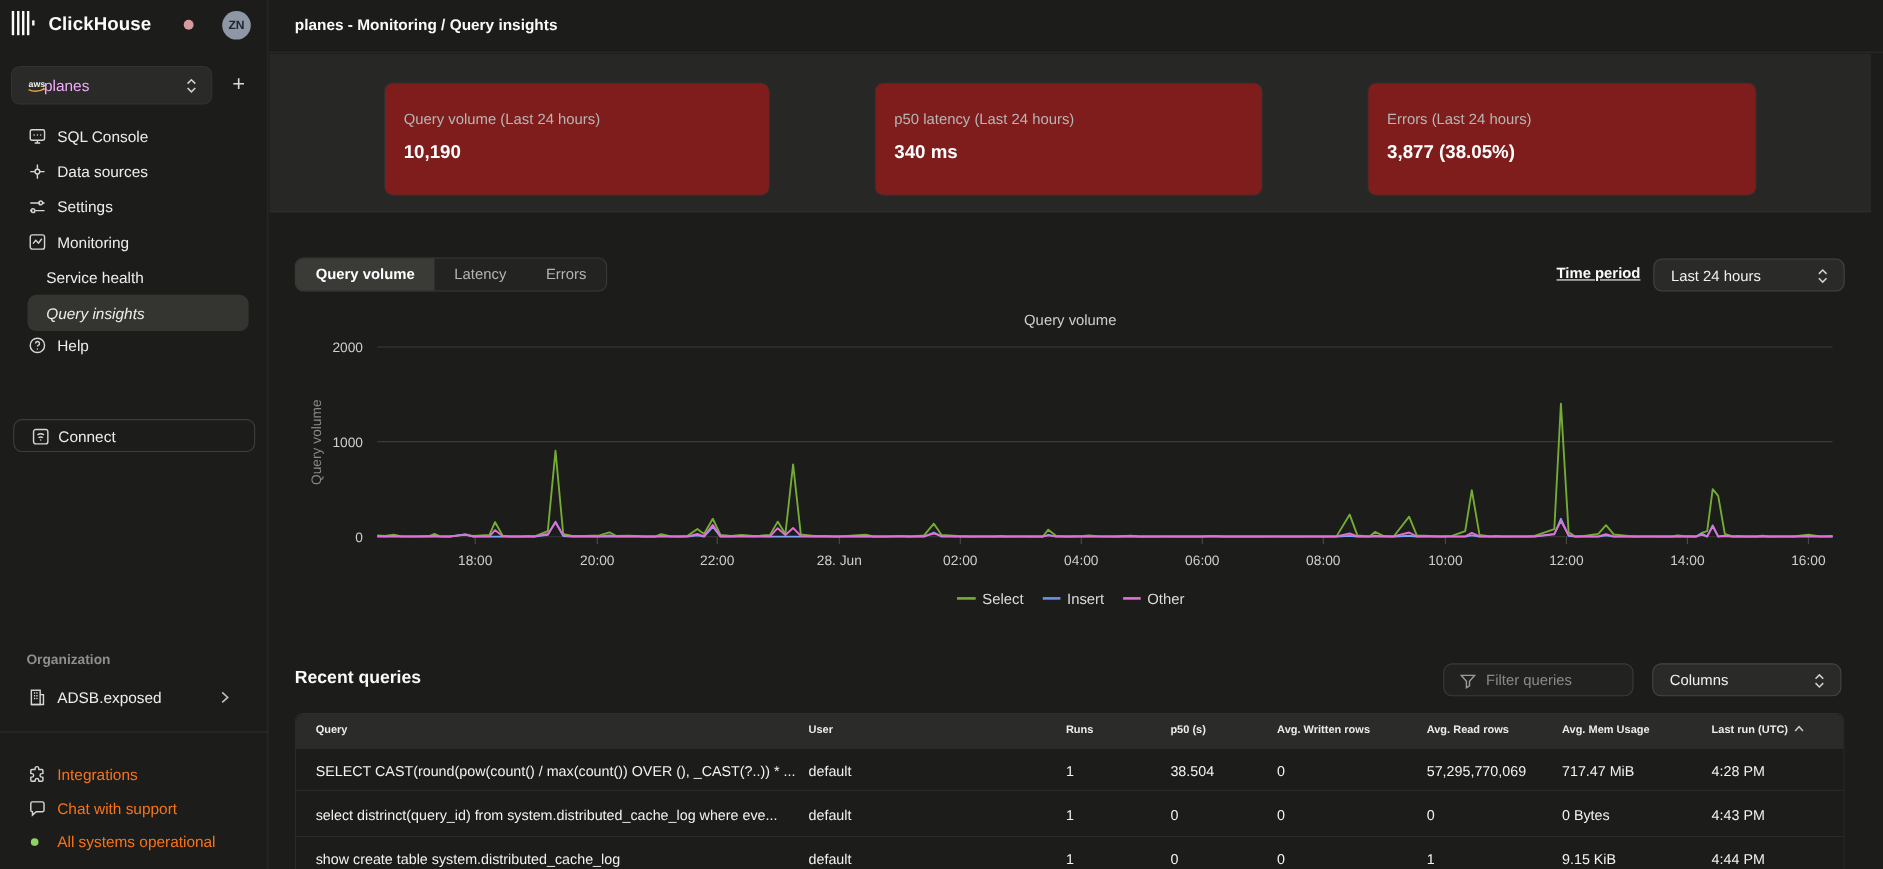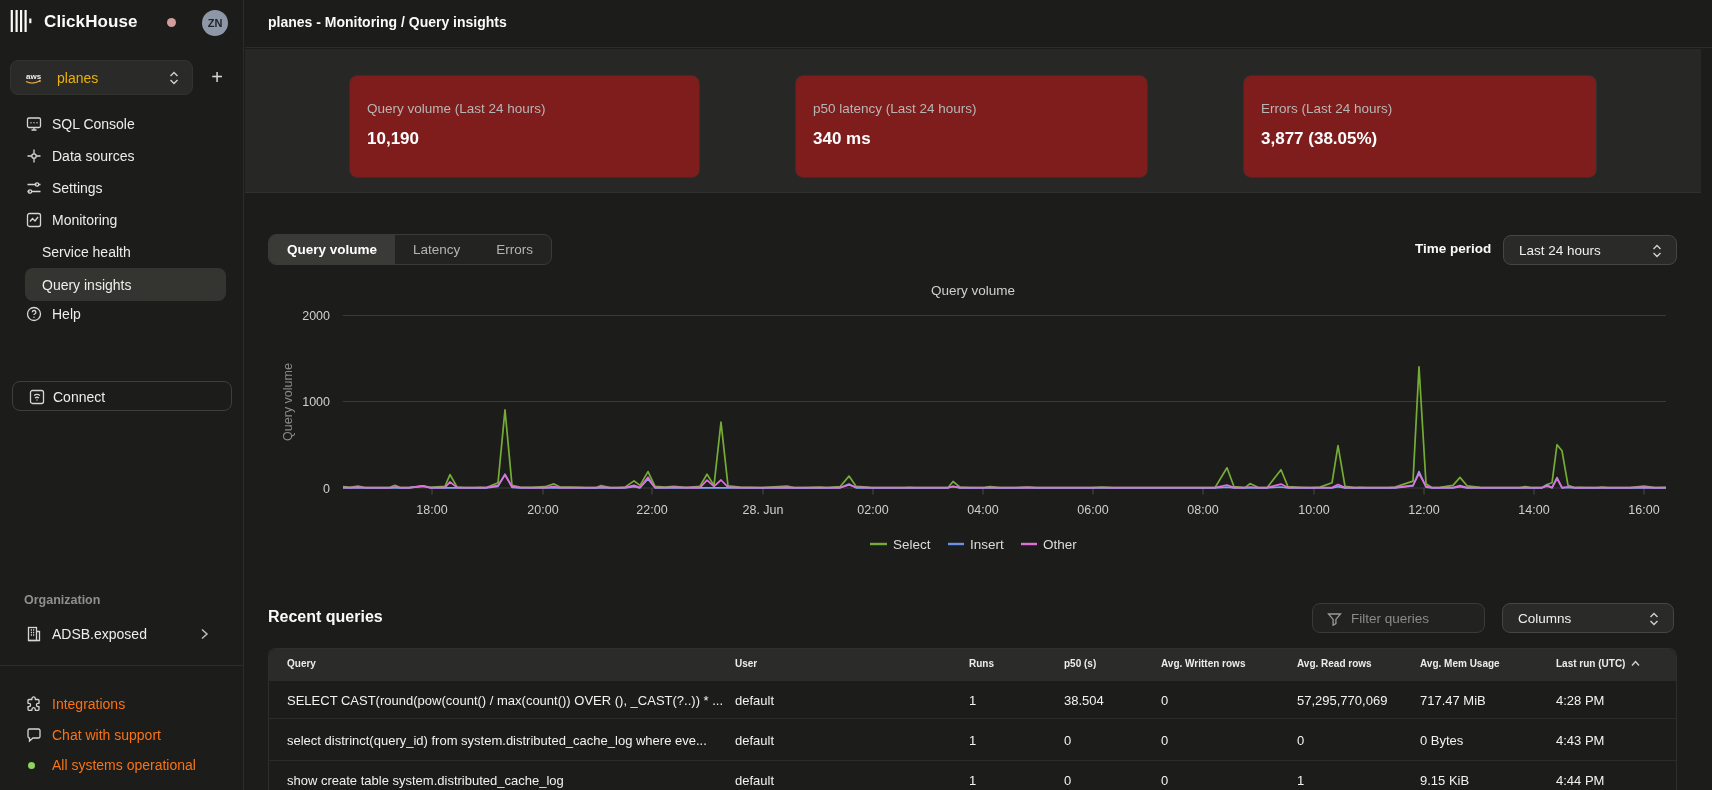--- a/index.html
+++ b/index.html
@@ -4,21 +4,21 @@
 <style>
   * { margin:0; padding:0; box-sizing:border-box; }
   html,body { width:1712px; height:790px; overflow:hidden; }
   body { font-family:"Liberation Sans", sans-serif; background:#1c1c1a; color:#fff; position:relative; }
   .sidebar { position:absolute; left:0; top:0; width:244px; height:790px; background:#1c1c1a; border-right:1px solid #2c2c2a; }
   .logo-row { position:absolute; left:11px; top:11px; height:24px; }
   .ch-name { position:absolute; left:33px; top:1px; font-size:17px; font-weight:700; letter-spacing:0.1px; color:#fafaf8; }
   .pinkdot { position:absolute; left:167px; top:18px; width:9px; height:9px; border-radius:50%; background:#d49d9b; }
   .avatar { position:absolute; left:202px; top:10px; width:26px; height:26px; border-radius:50%; background:#8d97a5; color:#20242c; font-size:11px; font-weight:700; text-align:center; line-height:26px; }
   .svc-select { position:absolute; left:10px; top:60px; width:183px; height:35px; background:#2a2a28; border:1px solid #32322f; border-radius:8px; }
-  .svc-select .txt { position:absolute; left:46px; top:9px; font-size:14px; color:#eab308; }
+  .svc-select .txt { position:absolute; left:29px; top:9px; font-size:14px; color:#f0abfc; }
   .plus { position:absolute; left:207px; top:65px; width:20px; height:24px; color:#d8d8d6; font-size:20px; font-weight:300; text-align:center; line-height:24px; }
   .nav { position:absolute; left:0; top:108px; width:244px; }
   .nav-item { position:relative; height:32px; }
   .nav-item .ico { position:absolute; left:26px; top:8px; width:16px; height:16px; color:#d6d6d4; }
   .nav-item .lbl { position:absolute; left:52px; top:8px; font-size:14px; color:#ededeb; }
   .nav-sub { position:relative; height:32px; }
   .nav-sub .lbl { position:absolute; left:42px; top:8px; font-size:14px; color:#ededeb; }
   .nav-sel { position:absolute; left:25px; width:201px; height:33px; background:#343431; border-radius:8px; }
   .connect { position:absolute; left:12px; top:381px; width:220px; height:30px; border:1px solid #3e3e3b; border-radius:8px; }
   .connect .ico { position:absolute; left:16px; top:7px; width:16px; height:16px; color:#d6d6d4; }
@@ -39,21 +39,21 @@
   .topbar .t { position:absolute; left:23px; top:14px; font-size:14px; font-weight:700; color:#fafaf8; }
   .band { position:absolute; left:0; top:49px; width:1456px; height:144px; background:#272726; border-bottom:1px solid #303030; }
   .card { position:absolute; top:26px; height:103px; background:#7f1d1d; border:1px solid #30302e; border-radius:8px; }
   .card .lbl { position:absolute; left:17px; top:25px; font-size:13.5px; color:#b6b6b4; }
   .card .val { position:absolute; left:17px; top:53px; font-size:17px; font-weight:700; color:#fff; }
   .c1 { left:104px; width:351px; } .c2 { left:550px; width:353px; } .c3 { left:998px; width:354px; }
 
   .tabs { position:absolute; left:23px; top:234px; height:31px; background:#232322; border:1px solid #3a3a38; border-radius:8px; display:flex; }
   .tab { height:29px; line-height:29px; font-size:13.5px; color:#b4b4b2; padding:0 18px; }
   .tab.active { background:#3a3a37; border-radius:7px 0 0 7px; color:#fff; font-weight:700; padding:0 18px; }
-  .tp-lbl { position:absolute; left:1170px; top:241px; font-size:13.5px; font-weight:700; color:#fafaf8; }
+  .tp-lbl { position:absolute; left:1170px; top:241px; font-size:13.5px; font-weight:700; color:#fafaf8;text-decoration:underline; }
   .tp-sel { position:absolute; left:1258px; top:235px; width:174px; height:30px; background:#2a2a28; border:1px solid #454543; border-radius:8px; }
   .tp-sel .txt { position:absolute; left:15px; top:7px; font-size:13.5px; color:#f0f0ee; }
 
   .chev-ud { position:absolute; width:10px; height:16px; }
 
   .rq-lbl { position:absolute; left:23px; top:608px; font-size:16px; font-weight:700; color:#fafaf8; }
   .filter { position:absolute; left:1067px; top:603px; width:173px; height:30px; background:#222220; border:1px solid #3a3a38; border-radius:8px; }
   .filter .ph { position:absolute; left:38px; top:7px; font-size:13.5px; color:#8a8a88; }
   .cols { position:absolute; left:1257px; top:603px; width:172px; height:30px; background:#2a2a28; border:1px solid #454543; border-radius:8px; }
   .cols .txt { position:absolute; left:15px; top:7px; font-size:13.5px; color:#f0f0ee; }
@@ -266,21 +266,21 @@
     <div class="nav-item">
         <svg class="ico icon" width="16" height="16" viewBox="0 0 16 16" fill="none" stroke="#d6d6d4" stroke-width="1.3">
           <rect x="1.5" y="1.5" width="13" height="13" rx="2"></rect>
           <path d="M4 9.5l2.5-3 2.5 2.5 3-4"></path>
         </svg>
         <div class="lbl">Monitoring</div>
       </div>
     <div class="nav-sub">
         <div class="lbl">Service health</div>
       </div>
-    <div class="nav-sub" style="height:33px;">
+    <div class="nav-sub" style="height:33px;font-style:italic;">
         <div class="nav-sel"></div>
         <div class="lbl" style="top:9px;z-index:1;">Query insights</div>
       </div>
     <div class="nav-item" style="height:32px;">
         <svg class="ico icon" style="top:5px;" width="16" height="16" viewBox="0 0 16 16" fill="none" stroke="#d6d6d4" stroke-width="1.3">
           <circle cx="8" cy="8" r="6.5"></circle>
           <path d="M6.3 6.3a1.8 1.8 0 1 1 2.4 1.7c-.5.2-.7.5-.7 1"></path>
           <circle cx="8" cy="11.2" r="0.7" fill="#d6d6d4" stroke="none"></circle>
         </svg>
         <div class="lbl" style="top:5px;">Help</div>

